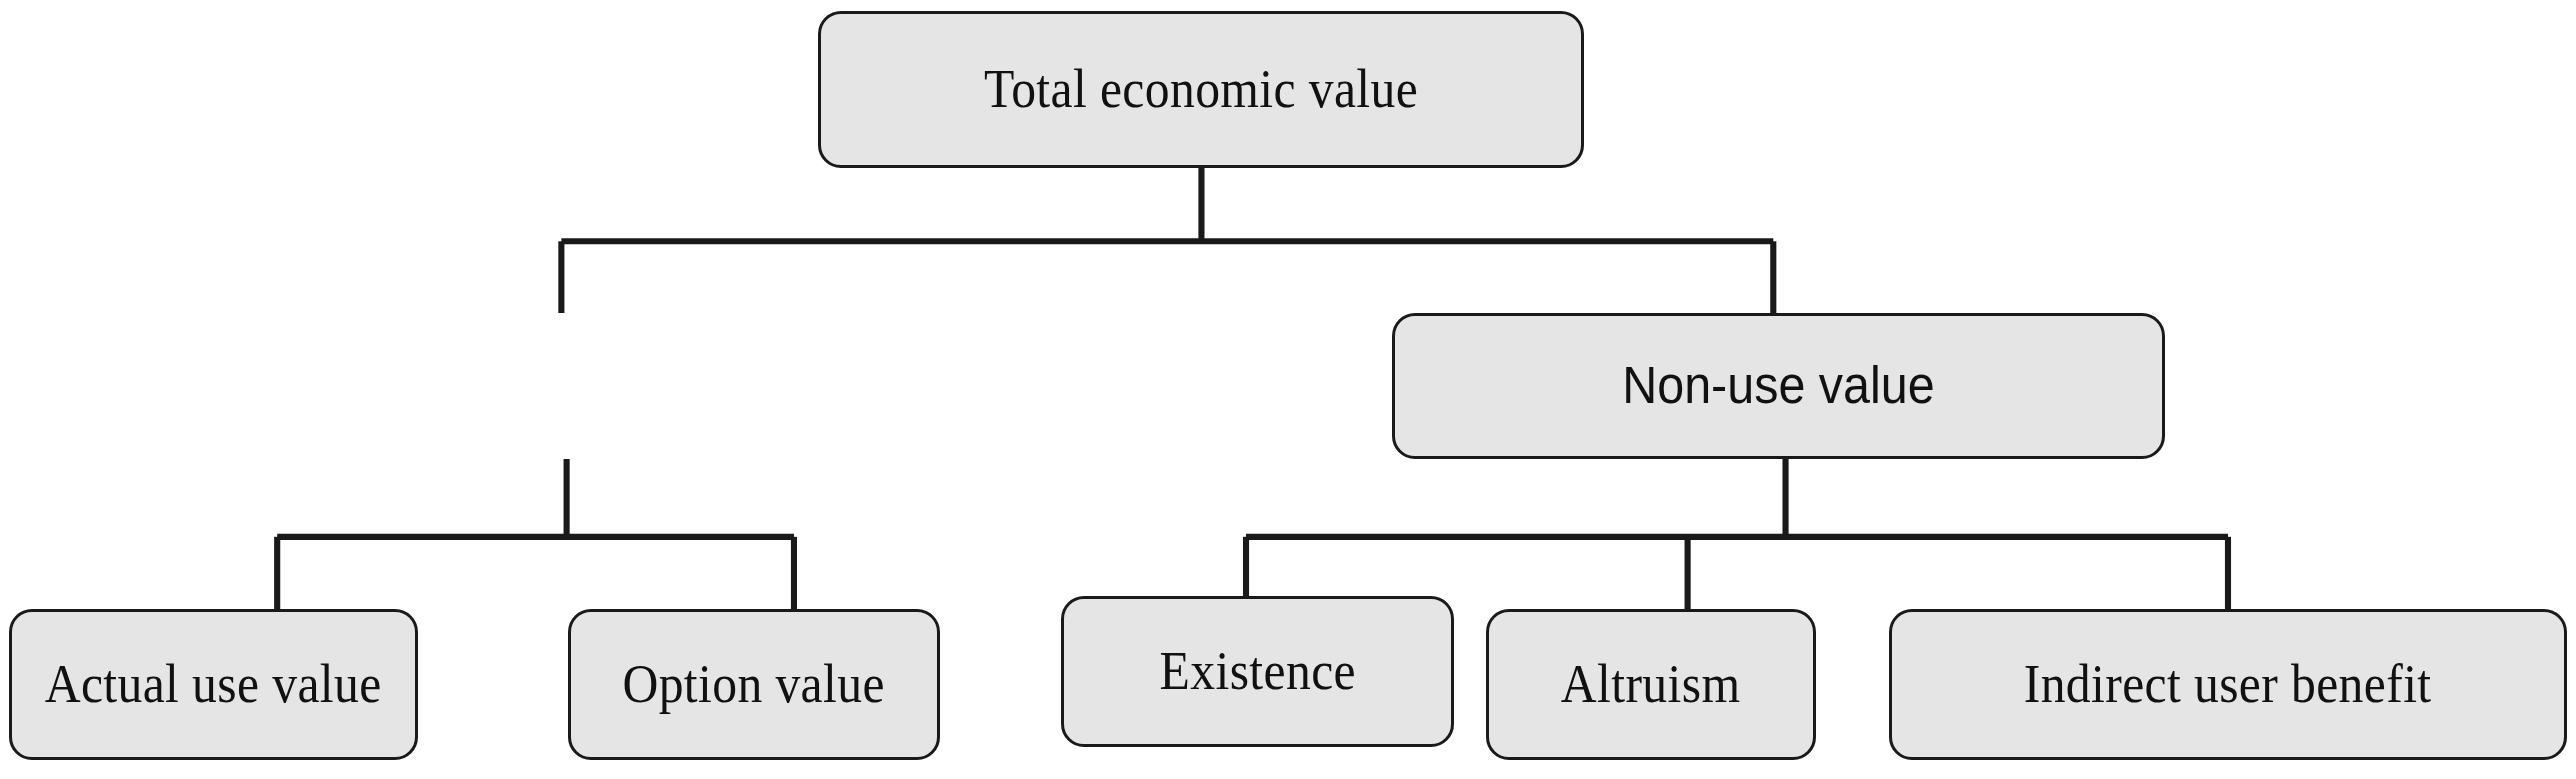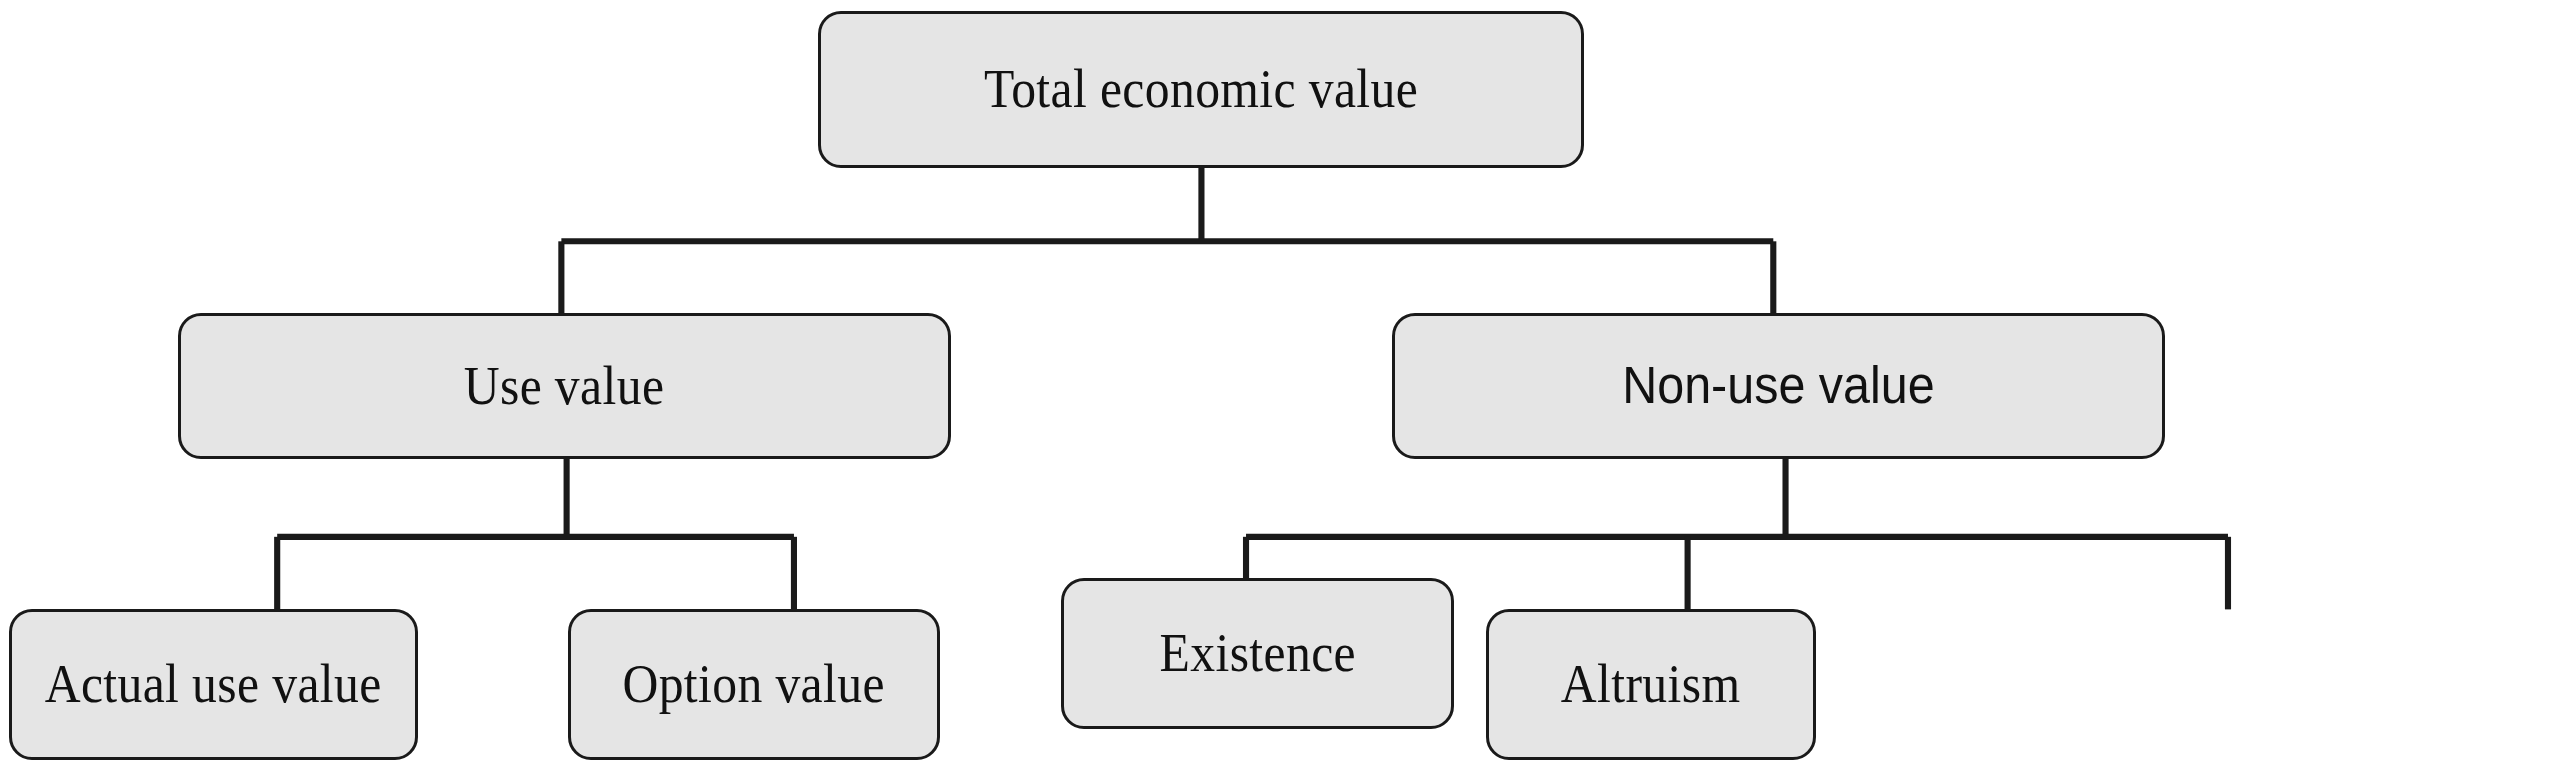--- a/index.html
+++ b/index.html
@@ -78,39 +78,39 @@
       <path d="M 1425 614 L 1425 697"></path>
       <path d="M 1930 614 L 1930 697"></path>
       <path d="M 2548 614 L 2548 697"></path>
     </g>
   </svg>
 
   <div class="node" style="left:818px; top:10.5px; width:766px; height:157px;">
     <span class="node-label">Total economic value</span>
   </div>
 
-  <div class="node" style="left:178px; top:313px; width:773px; height:146px;">
-    <span class="node-label">Use value</span>
-  </div>
 
   <div class="node sans" style="left:1392px; top:313px; width:773px; height:146px;justify-content:center;">
     <span class="node-label">Non-use value</span>
   </div>
 
   <div class="node" style="left:8.7px; top:609px; width:409px; height:151px;">
     <span class="node-label">Actual use value</span>
   </div>
 
   <div class="node" style="left:568px; top:609px; width:372px; height:151px;">
     <span class="node-label">Option value</span>
   </div>
 
-  <div class="node" style="left:1061px; top:578px; width:393px; height:151px;">
+  <div class="node" style="left:1061px; top:596px; width:393px; height:151px;">
     <span class="node-label">Existence</span>
   </div>
 
   <div class="node" style="left:1486px; top:609px; width:330px; height:151px;">
     <span class="node-label">Altruism</span>
   </div>
 
+  <div class="node" style="left:1889px; top:609px; width:678px; height:151px;">
+    <span class="node-label">Indirect user benefit</span>
+  </div>
 
 </div>
 
 
 </body></html>

